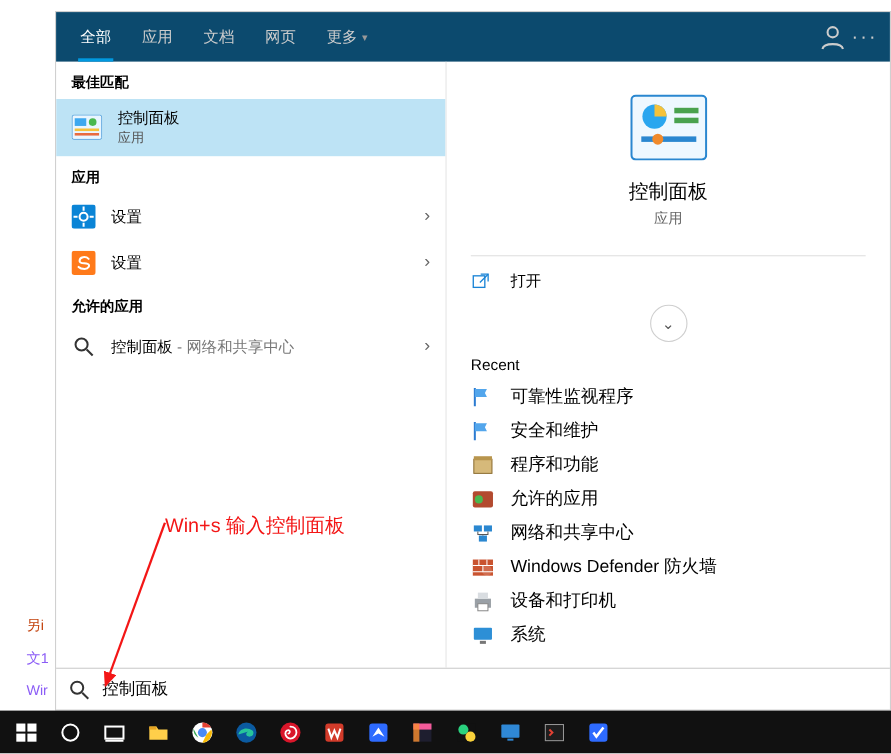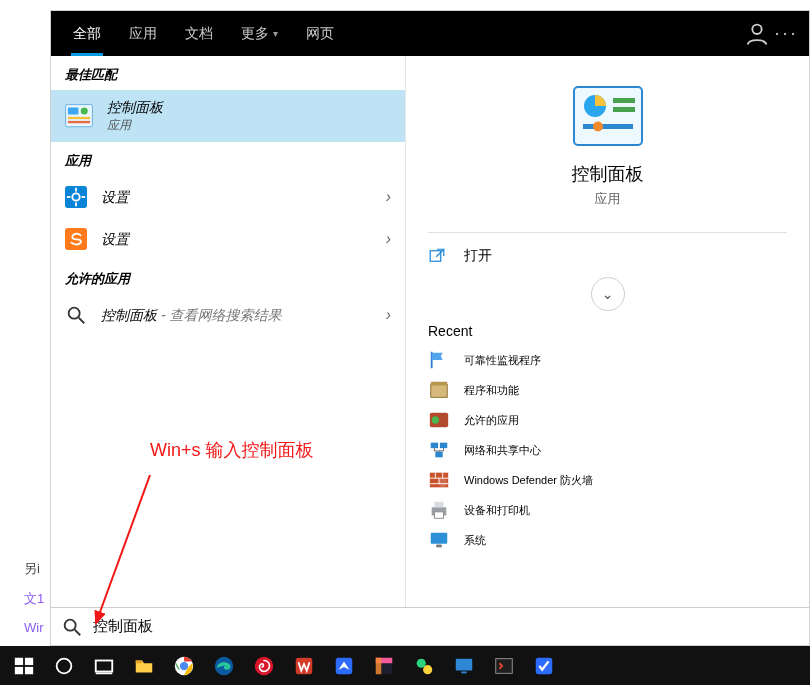--- a/index.html
+++ b/index.html
@@ -20,21 +20,21 @@
     top: 10px;
     width: 760px;
     height: 636px;
     background: #fff;
     border: 1px solid #d0d0d0;
     display: flex;
     flex-direction: column;
   }
   .top-bar {
     height: 45px;
-    background: #000000;
+    background: #0c4a6e;
     display: flex;
     align-items: center;
     padding: 0 8px;
     color: #ddd;
   }
   .tabs { display: flex; align-items: stretch; height: 100%; }
   .tab {
     padding: 0 14px;
     display: flex;
     align-items: center;
@@ -54,21 +54,20 @@
   .tab.more .chev { margin-left: 4px; font-size: 10px; color:#999;}
   .top-spacer { flex: 1; }
   .acct-icon { width: 28px; height: 28px; display:flex;align-items:center;justify-content:center;fill:#ccc;}
   .more-dots { width: 30px; text-align: center; color:#ccc; font-size:18px; letter-spacing:2px;}
   .body { flex:1; display:flex; overflow:hidden;}
   .left-col {
     width: 355px;
     display:flex; flex-direction:column;
     border-right: 1px solid #e6e6e6;
     overflow-y:auto;
-    font-style:italic;
   }
   .section-header {
     padding: 10px 14px 6px;
     font-size: 13px;
     font-weight: bold;
   }
   .result-item {
     display:flex; align-items:center;
     padding: 8px 14px;
     cursor: pointer;
@@ -102,21 +101,21 @@
     cursor:pointer;
     font-size:14px;
   }
   .action-row .aicon { width:22px; margin-right:14px; display:flex;align-items:center;}
   .expand-btn {
     width:34px;height:34px;border:1px solid #cfcfcf;border-radius:50%;
     margin: 4px auto 12px; display:flex;align-items:center;justify-content:center;
     cursor:pointer; color:#555; font-size:14px;
   }
   .recent-header { padding: 0 22px 6px; font-weight:normal; font-size:14px;}
-  .recent-item { display:flex;align-items:center; padding: 5px 22px; font-size:11px; cursor:pointer;}
+  .recent-item { display:flex;align-items:center; padding: 5px 22px; font-size:16px; cursor:pointer;}
   .recent-item .ricon { width:22px;height:20px;margin-right:14px;display:flex;align-items:center;justify-content:center;}
   
   .search-bar {
     height: 38px; border-top:1px solid #ccc;
     display:flex;align-items:center;
     padding: 0 10px;
   }
   .search-bar .sicon { width:22px;height:22px;margin-right:8px;display:flex;align-items:center;}
   .search-bar input {
     flex:1; border:none; outline:none; font-size:15px; font-family:inherit; background:transparent;
@@ -130,41 +129,41 @@
     padding-left:4px;
   }
   .tb-item { width:40px;height:39px;display:flex;align-items:center;justify-content:center;cursor:pointer;}
   .tb-item svg { width:22px;height:22px;}
   .tb-spacer{flex:1;}
   .watermark { position:absolute; right:14px; bottom:10px; color:#bdbdbd; font-size:15px; letter-spacing:.5px;}
   
   .anno-text { position:absolute; color:#f31616; font-size:18px; }
   .anno-line { position:absolute; pointer-events:none;}
   
-  .bg-text { position:absolute; left:24px; font-size:13px; color:#404040;}
+  .bg-text { position:absolute; left:24px; font-size:13px; color:#c2410c;}
 </style>
 </head>
 <body>
 
 <div class="bg-text" style="top:560px">另i</div>
 <div class="bg-text" style="top:590px;color:#8b5cf6">文1</div>
 <div class="bg-text" style="top:620px;color:#8b5cf6">Wir</div>
 
 <div class="search-panel">
 
   <div class="top-bar">
     <div class="tabs">
       <div class="tab active">全部</div>
       <div class="tab">应用</div>
       <div class="tab">文档</div>
+      <div class="tab">网页</div>
       <div class="tab more">
         <span>更多</span>
         <span class="chev">▾</span>
       </div>
-      <div class="tab">网页</div>
     </div>
     <div class="top-spacer"></div>
     <div class="acct-icon">
       <svg viewBox="0 0 24 24">
           <circle cx="12" cy="8" r="4" fill="none" stroke="#ccc" stroke-width="1.6"></circle>
           <path d="M4 21c1-5 15-5 16 0" fill="none" stroke="#ccc" stroke-width="1.6"></path>
         </svg>
     </div>
     <div class="more-dots">···</div>
   </div>
@@ -227,21 +226,21 @@
       <div class="section-header">允许的应用</div>
 
       <div class="result-item small-row search-web-row">
         <span class="ri-icon">
           <svg viewBox="0 0 24 24">
               <circle cx="10" cy="10" r="6" fill="none" stroke="#333" stroke-width="2"></circle>
               <line x1="15" y1="15" x2="21" y2="21" stroke="#333" stroke-width="2"></line>
             </svg>
         </span>
         <span class="ri-text">
-            <span class="ri-title"><span>控制面板</span><span class="dimmed"> - 查看网络搜索结果</span></span>
+            <span class="ri-title"><span>控制面板</span><span class="dimmed"> - 网络和共享中心</span></span>
           </span>
         <span class="ri-arrow">›</span>
       </div>
     </div>
 
     <div class="right-col">
       <div class="preview-head">
         <span class="big-cp-icon">
           <svg viewBox="0 0 70 60">
               <rect x="1" y="1" width="68" height="58" rx="4" fill="#eef8ff" stroke="#2a87d0" stroke-width="2"></rect>
@@ -281,20 +280,29 @@
             <svg viewBox="0 0 24 24">
               <path d="M4 3v18" stroke="#2c7bd1" stroke-width="2"></path>
               <path d="M4 4h12l-2 4 2 4H4z" fill="#53a6ec"></path>
             </svg>
           </span>
         <span>可靠性监视程序</span>
       </div>
       <div class="recent-item">
         <span class="ricon">
             <svg viewBox="0 0 24 24">
+              <path d="M4 3v18" stroke="#2c7bd1" stroke-width="2"></path>
+              <path d="M4 4h12l-2 4 2 4H4z" fill="#53a6ec"></path>
+            </svg>
+          </span>
+        <span>安全和维护</span>
+      </div>
+      <div class="recent-item">
+        <span class="ricon">
+            <svg viewBox="0 0 24 24">
               <rect x="3" y="6" width="18" height="14" fill="#d6b97a" stroke="#8a6b2f"></rect>
               <rect x="3" y="3" width="18" height="4" fill="#b8954d"></rect>
             </svg>
           </span>
         <span>程序和功能</span>
       </div>
       <div class="recent-item">
         <span class="ricon">
             <svg viewBox="0 0 24 24">
               <rect x="2" y="4" width="20" height="16" rx="2" fill="#b34a2f"></rect>
@@ -356,21 +364,21 @@
     <span class="sicon">
       <svg viewBox="0 0 24 24">
           <circle cx="10" cy="10" r="6" fill="none" stroke="#333" stroke-width="2"></circle>
           <line x1="15" y1="15" x2="21" y2="21" stroke="#333" stroke-width="2"></line>
         </svg>
     </span>
     <input type="text" value="控制面板" style="">
   </div>
 </div>
 
-<div class="anno-text" style="left:150px; top:438px;">Win+s 输入控制面板</div>
+<div class="anno-text" style="left:150px; top:466px;">Win+s 输入控制面板</div>
 <svg class="anno-line" style="left:90px; top:475px;" width="70" height="155">
   <defs>
       <marker id="ah" markerWidth="8" markerHeight="8" refX="6" refY="3" orient="auto">
         <path d="M0 0L7 3L0 6z" fill="#f31616"></path>
       </marker>
     </defs>
   <line x1="60" y1="0" x2="6" y2="148" stroke="#f31616" stroke-width="2" marker-end="url(#ah)"></line>
 </svg>
 
 <div class="watermark">CSDN @Jack魏</div>

